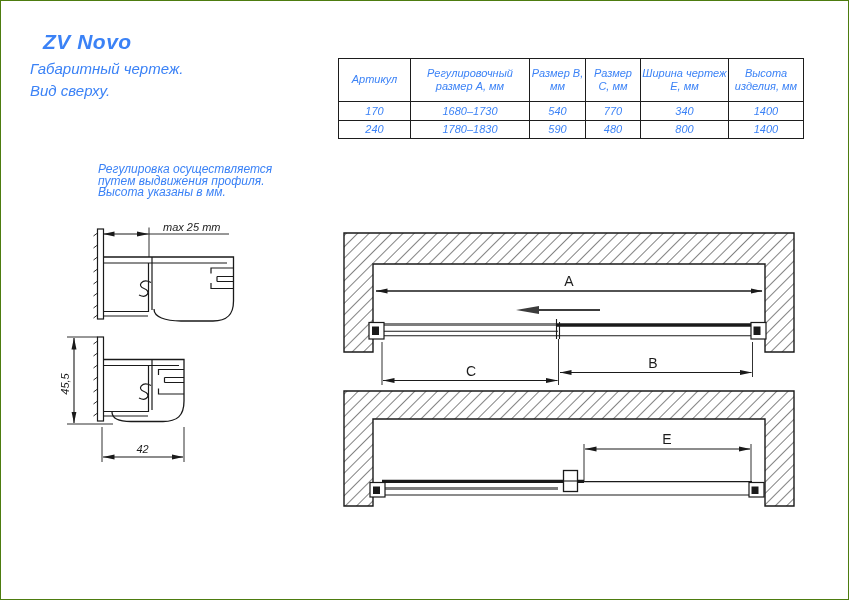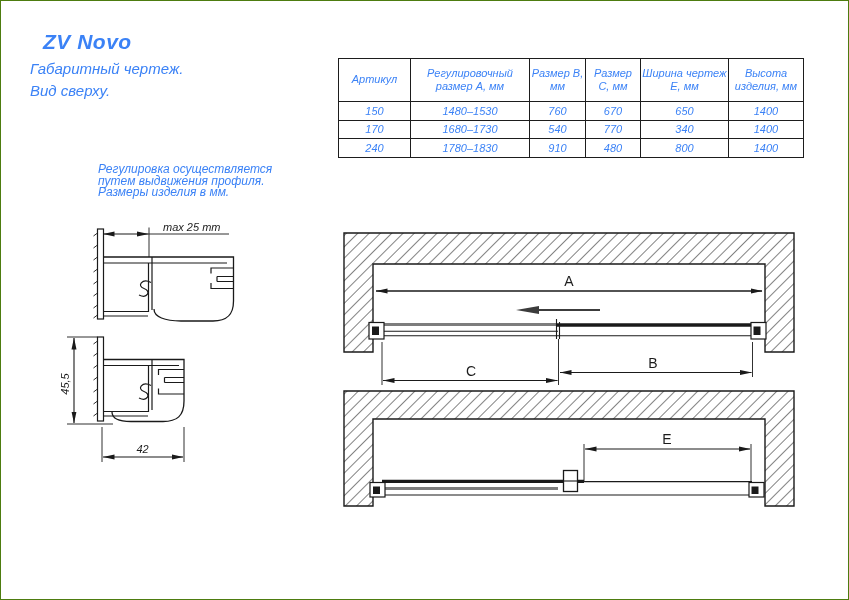--- a/index.html
+++ b/index.html
@@ -31,21 +31,21 @@
 
 <div id="page">
 
   <div class="abs" id="product-title">ZV Novo</div>
   <div class="abs subtitle" id="subtitle-1">Габаритный чертеж.</div>
   <div class="abs subtitle" id="subtitle-2">Вид сверху.</div>
 
   <div class="abs" id="note">
     <div>Регулировка осуществляется</div>
     <div>путем выдвижения профиля.</div>
-    <div>Размеры изделия в мм.</div>
+    <div>Высота указаны в мм.</div>
   </div>
 
   <div class="abs" id="spec-table">
     <table>
       <colgroup>
         <col style="width:72px">
           <col style="width:119px">
           <col style="width:56px">
         <col style="width:55px">
           <col style="width:88px">
@@ -56,39 +56,31 @@
           <th>Артикул</th>
           <th>Регулировочный размер A, мм</th>
           <th>Размер B, мм</th>
           <th>Размер C, мм</th>
           <th>Ширина чертеж E, мм</th>
           <th>Высота изделия, мм</th>
         </tr>
       </thead>
       <tbody>
         <tr>
-          <td>150</td>
-          <td>1480–1530</td>
-          <td>760</td>
-          <td>670</td>
-          <td>650</td>
-          <td>1400</td>
-        </tr>
-        <tr>
           <td>170</td>
           <td>1680–1730</td>
           <td>540</td>
           <td>770</td>
           <td>340</td>
           <td>1400</td>
         </tr>
         <tr>
           <td>240</td>
           <td>1780–1830</td>
-          <td>910</td>
+          <td>590</td>
           <td>480</td>
           <td>800</td>
           <td>1400</td>
         </tr>
       </tbody>
     </table>
   </div>
 
   <svg style="left:55px;top:210px;" width="200" height="260" viewBox="55 210 200 260">
     <g stroke="#1a1a1a" fill="none" stroke-width="1.2">

